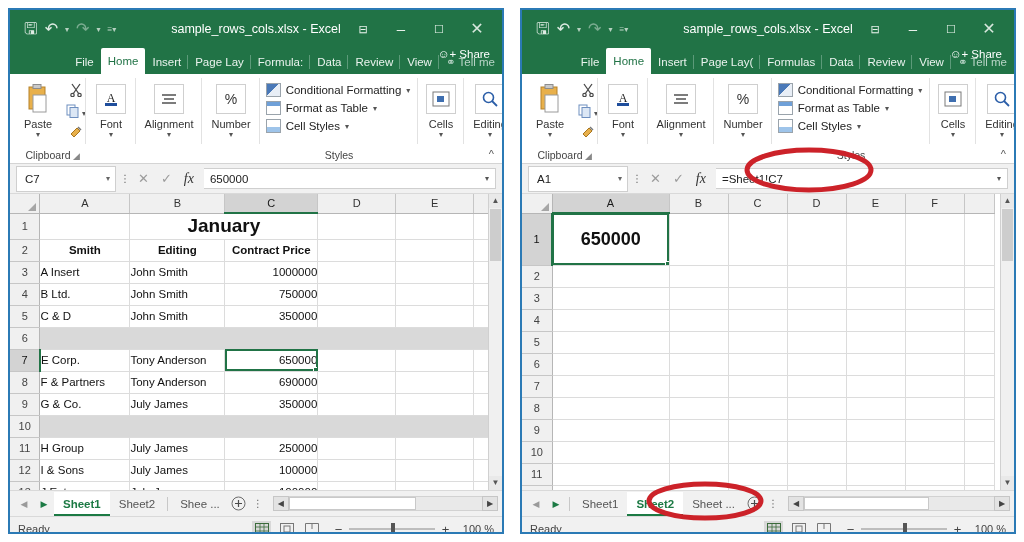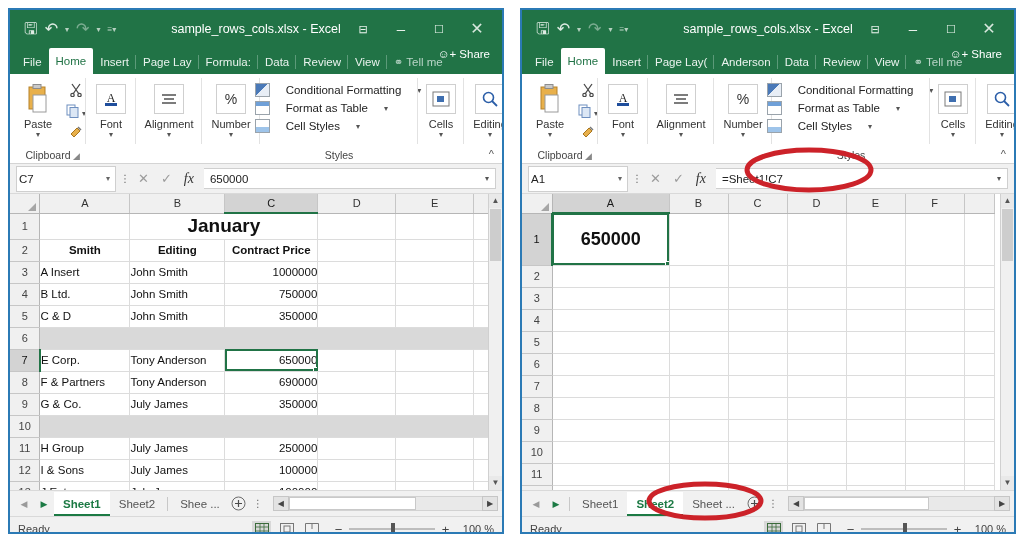--- a/index.html
+++ b/index.html
@@ -26,21 +26,21 @@
   .winbtns{ position:absolute; right:6px; top:0; height:38px; display:flex;
             align-items:center; gap:0px; }
   .winbtns span{ width:38px; text-align:center; color:#e7f1ea; font-size:14px;
                  line-height:38px; }
   .winbtns .rest{ font-size:11px; }
   .winbtns .mn{ font-size:15px; }
   .winbtns .cl{ font-size:16px; opacity:.92; }
 
   
   .tabs{ position:relative; height:26px; background:#217346; display:flex;
-         align-items:flex-end; padding-left:6px; }
+         align-items:flex-end; padding-left:6px;justify-content:flex-end; }
   .tab{ position:relative; height:24px; line-height:24px; padding:0 7px;
         color:#eaf3ee; font-size:11.5px; white-space:nowrap; }
   .tab.sep::after{ content:""; position:absolute; right:0; top:5px; height:14px;
         width:1px; background:#5c9a79; }
   .tab.active{ background:#ffffff; color:#217346; border-radius:2px 2px 0 0;
         height:26px; line-height:26px; }
   .tab.dim{ color:#b9d5c7; }
   .tab .bulb{ margin-right:3px; }
   .share{ position:absolute; right:6px; bottom:8px; height:24px; line-height:24px;
           color:#ffffff; font-size:11.5px; padding:0 6px; }
@@ -64,37 +64,37 @@
   .bigbtn .car{ font-size:8px; color:#555; line-height:8px; margin-top:1px; }
 
   .boxicon{ width:30px; height:30px; border:1px solid #cfcfcf; background:#fff;
             display:flex; align-items:center; justify-content:center; }
   .clipstack{ display:flex; flex-direction:column; align-items:center;
               justify-content:center; gap:3px; padding-top:4px; }
   .clipstack .row{ display:flex; align-items:center; gap:2px; }
 
   .stylelist{ display:flex; flex-direction:column; justify-content:center;
               gap:4px; padding:4px 8px 0 6px; }
-  .styleitem{ display:flex; align-items:center; gap:16px; font-size:11.5px;
+  .styleitem{ display:flex; align-items:center; gap:5px; font-size:11.5px;
               color:#222; white-space:nowrap; }
   .sqi{ width:15px; height:14px; border:1px solid #9aa3ab; background:#fff;
         position:relative; flex:0 0 auto; }
   .sqi.cf{ background:linear-gradient(135deg,#4a79b8 0 45%,#e8eef6 45% 100%); }
   .sqi.ft{ background:linear-gradient(180deg,#6fa0d8 0 34%,#ffffff 34% 100%); }
   .sqi.cs{ background:linear-gradient(180deg,#ffffff 0 55%,#9ec4ea 55% 100%); }
   .caret{ font-size:8px; color:#555; }
 
   
   .collapse{ position:absolute; right:8px; bottom:3px; font-size:11px; color:#555; }
 
   
   .fbar{ height:30px; background:#f1f1f1; display:flex; align-items:center;
          padding:0 6px; gap:0; border-bottom:1px solid #d9d9d9; }
   .namebox{ width:100px; height:26px; background:#fff; border:1px solid #cfcfcf;
-            display:flex; align-items:center; padding:0 2px; font-size:11.5px;
+            display:flex; align-items:center; padding:0 8px; font-size:11.5px;
             color:#222; position:relative;text-align:center; }
   .namebox .nbcar{ position:absolute; right:5px; font-size:8px; color:#666; }
   .vdots{ width:18px; text-align:center; color:#666; font-size:10px;
           letter-spacing:0; }
   .fbtns{ display:flex; align-items:center; gap:12px; padding:0 10px 0 4px; }
   .fbtns span{ font-size:13px; color:#9b9b9b; }
   .fbtns .fx{ color:#333; font-style:italic; font-family:"Liberation Serif",serif;
               font-size:14px; }
   .finput{ flex:1; height:21px; background:#fff; border:1px solid #cfcfcf;
            border-left:none; display:flex; align-items:center; padding:0 6px;
@@ -611,21 +611,21 @@
         <span class="rest">☐</span>
         <span class="cl">✕</span>
       </div>
     </div>
 
     <div class="tabs">
       <div class="tab">File</div>
       <div class="tab active">Home</div>
       <div class="tab sep">Insert</div>
       <div class="tab sep">Page Lay(</div>
-      <div class="tab sep">Anderson</div>
+      <div class="tab sep">Formulas</div>
       <div class="tab sep">Data</div>
       <div class="tab sep">Review</div>
       <div class="tab sep">View</div>
       <div class="tab dim"><span class="bulb">⚭</span><span>Tell me</span></div>
       <div class="share">☺+ <span>Share</span></div>
     </div>
 
     <div class="ribbon">
       <div class="grp bord" style="width:86px">
         <div class="grpbody">

